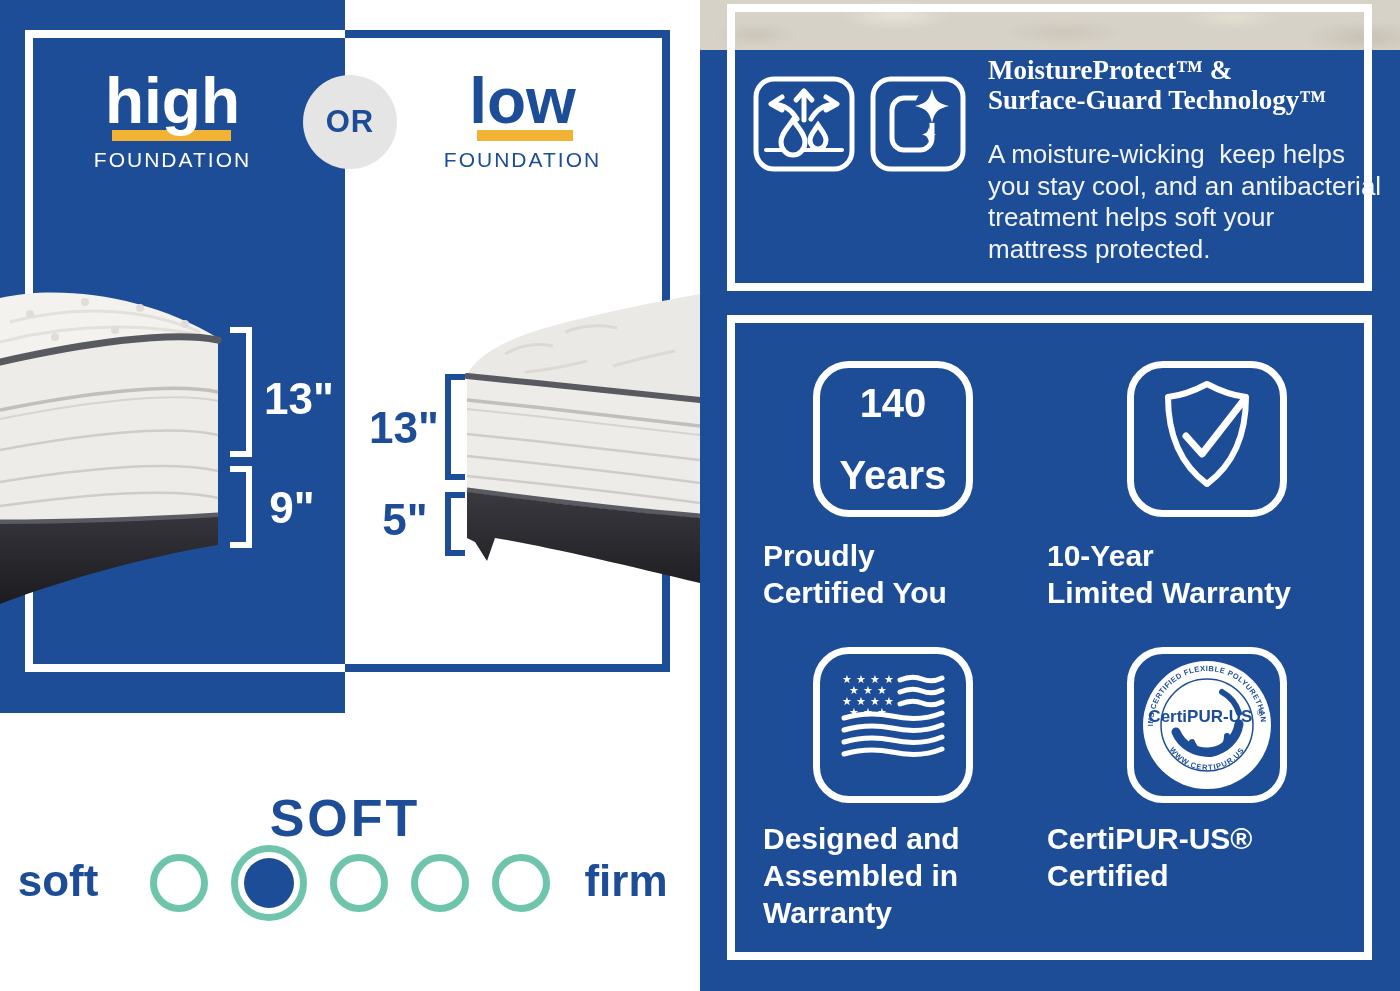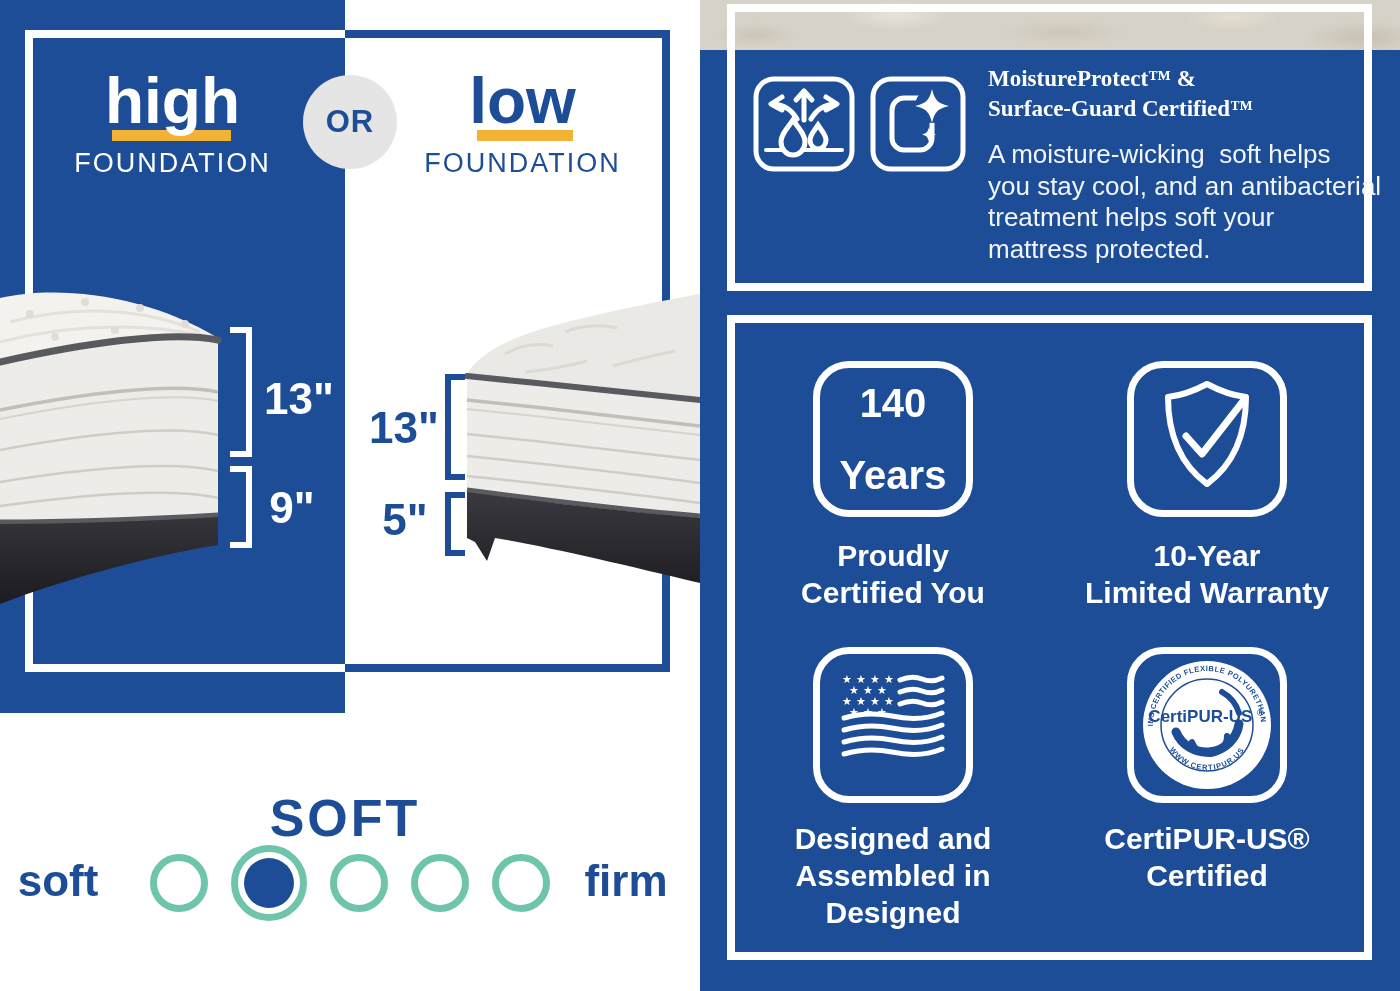--- a/index.html
+++ b/index.html
@@ -12,21 +12,21 @@
   .lframe{left:25px;top:30px;width:645px;height:642px;box-sizing:border-box;border:8px solid;}
   .lframe.white{border-color:#ffffff;clip-path:inset(0 325px 0 0);}
   .lframe.blue{border-color:#1d4d96;clip-path:inset(0 0 0 320px);}
 
   .opt-word{top:70px;font-size:64px;font-weight:bold;text-align:center;line-height:62px;}
   .opt-word.hi{left:0;width:345px;color:#ffffff;}
   .opt-word.lo{left:345px;width:355px;color:#1d4d96;}
   .ul-bar{height:11px;background:#f2b233;top:130px;}
   .ul-bar.hi{left:112px;width:119px;}
   .ul-bar.lo{left:477px;width:96px;}
-  .opt-label{top:148px;font-size:27px;letter-spacing:2px;text-align:center;}
+  .opt-label{top:148px;font-size:21px;letter-spacing:2px;text-align:center;}
   .opt-label.hi{left:0;width:345px;color:#ffffff;}
   .opt-label.lo{left:345px;width:355px;color:#1d4d96;}
 
   .or-circle{left:303px;top:75px;width:94px;height:94px;border-radius:50%;background:#e5e5e5;
              display:flex;align-items:center;justify-content:center;
              color:#1d4d96;font-size:31px;font-weight:bold;letter-spacing:1px;}
 
   
   .bk{box-sizing:border-box;}
   .bk.l1{left:230px;top:327px;width:22px;height:130px;border:6px solid #fff;border-left:none;}
@@ -58,32 +58,32 @@
     background-image:
       radial-gradient(60px 18px at 8% 70%,#c9c2b5cc,transparent 70%),
       radial-gradient(80px 22px at 28% 30%,#e8e3da,transparent 70%),
       radial-gradient(90px 20px at 52% 65%,#cdc6ba,transparent 70%),
       radial-gradient(70px 18px at 76% 35%,#e3decf,transparent 70%),
       radial-gradient(90px 24px at 95% 75%,#c8c1b4,transparent 70%);}
   .rframe{box-sizing:border-box;border:8px solid #fff;}
   .rframe.top{left:727px;top:4px;width:645px;height:287px;}
   .rframe.bottom{left:727px;top:315px;width:645px;height:645px;}
 
-  .feat-title{left:988px;top:64px;width:380px;color:#ffffff;
-              font-family:"Liberation Serif",serif;font-weight:bold;font-size:23px;line-height:30px;}
+  .feat-title{left:988px;top:55px;width:380px;color:#ffffff;
+              font-family:"Liberation Serif",serif;font-weight:bold;font-size:27px;line-height:30px;}
   .feat-body{left:988px;top:139px;width:390px;color:#f2f5fa;font-size:26px;line-height:31.5px;}
   .feat-body div{white-space:pre;}
 
   .badge-box{box-sizing:border-box;width:160px;height:156px;border:7px solid #fff;border-radius:36px;
              display:flex;align-items:center;justify-content:center;}
   .badge-box.b1{left:813px;top:361px;flex-direction:column;color:#fff;font-size:40px;font-weight:bold;line-height:45px;text-align:right;gap:27px;}
   .badge-box.b2{left:1127px;top:361px;}
   .badge-box.b3{left:813px;top:647px;}
   .badge-box.b4{left:1127px;top:647px;}
-  .badge-label{text-align:center;color:#ffffff;font-size:30px;font-weight:bold;line-height:37px;}
+  .badge-label{text-align:left;color:#ffffff;font-size:30px;font-weight:bold;line-height:37px;}
   .bl1{left:763px;top:537px;width:260px;}
   .bl2{left:1047px;top:537px;width:320px;}
   .bl3{left:763px;top:820px;width:260px;}
   .bl4{left:1047px;top:820px;width:320px;}
 </style>
 </head>
 <body>
 
 <div class="page">
 
@@ -194,24 +194,24 @@
   <svg class="abs" style="left:870px;top:76px" width="96" height="96" viewBox="0 0 96 96">
     <rect x="3" y="3" width="90" height="90" rx="18" stroke="#fff" stroke-width="5" fill="none"></rect>
     <rect x="22" y="22" width="40" height="52" rx="12" stroke="#fff" stroke-width="5" fill="none"></rect>
     <circle cx="62" cy="30" r="17" fill="#1d4d96"></circle>
     <path d="M62,13 C64.5,24 68,27.5 79,30 C68,32.5 64.5,36 62,47 C59.5,36 56,32.5 45,30 C56,27.5 59.5,24 62,13 Z" fill="#fff"></path>
     <path d="M59,51 C60.2,56 61.5,57.3 66,58.5 C61.5,59.7 60.2,61 59,66 C57.8,61 56.5,59.7 52,58.5 C56.5,57.3 57.8,56 59,51 Z" fill="#fff"></path>
   </svg>
 
   <div class="abs feat-title">
     <div>MoistureProtect™ &amp;</div>
-    <div>Surface-Guard Certified™</div>
+    <div>Surface-Guard Technology™</div>
   </div>
   <div class="abs feat-body">
-    <div>A moisture-wicking  soft helps</div>
+    <div>A moisture-wicking  keep helps</div>
     <div>you stay cool, and an antibacterial</div>
     <div>treatment helps soft your</div>
     <div>mattress protected.</div>
   </div>
 
   <div class="abs rframe bottom"></div>
 
   <div class="abs badge-box b1">
     <div>140</div>
     <div>Years</div>
@@ -257,21 +257,21 @@
         <path d="M24,66 q24,-7 48,-2 q28,6 50,-3"></path>
         <path d="M24,78 q24,-7 48,-2 q28,6 50,-3"></path>
         <path d="M24,90 q24,-7 48,-2 q28,6 50,-3"></path>
         <path d="M24,102 q24,-7 48,-2 q28,6 50,-3"></path>
       </g>
     </svg>
   </div>
   <div class="abs badge-label bl3">
     <div>Designed and</div>
     <div>Assembled in</div>
-    <div>Designed</div>
+    <div>Warranty</div>
   </div>
 
   <div class="abs badge-box b4">
     <svg width="146" height="146" viewBox="0 0 146 146">
       <defs>
         <path id="arcTop" d="M19,73 A54,54 0 0 1 127,73"></path>
         <path id="arcBot" d="M28,73 A45,45 0 0 0 118,73"></path>
       </defs>
       <circle cx="73" cy="73" r="64" fill="#ffffff"></circle>
       <circle cx="73" cy="73" r="46" fill="none" stroke="#1d4d96" stroke-width="1.5"></circle>

